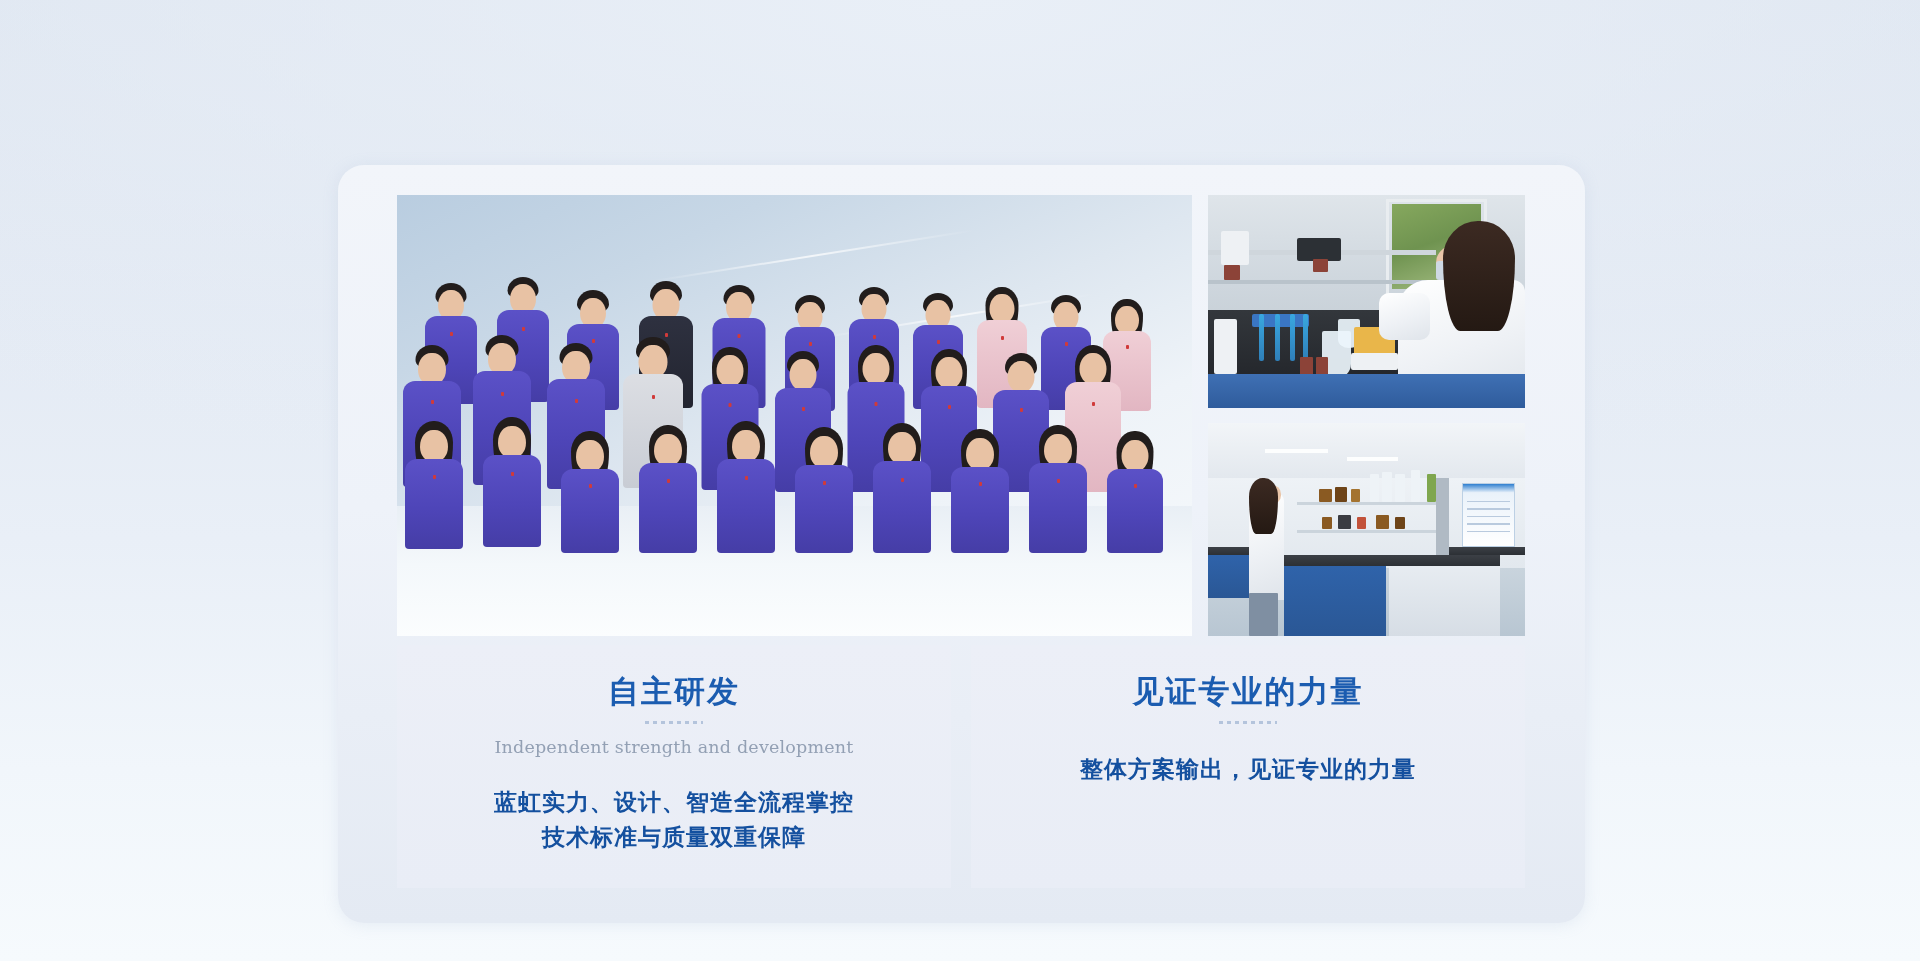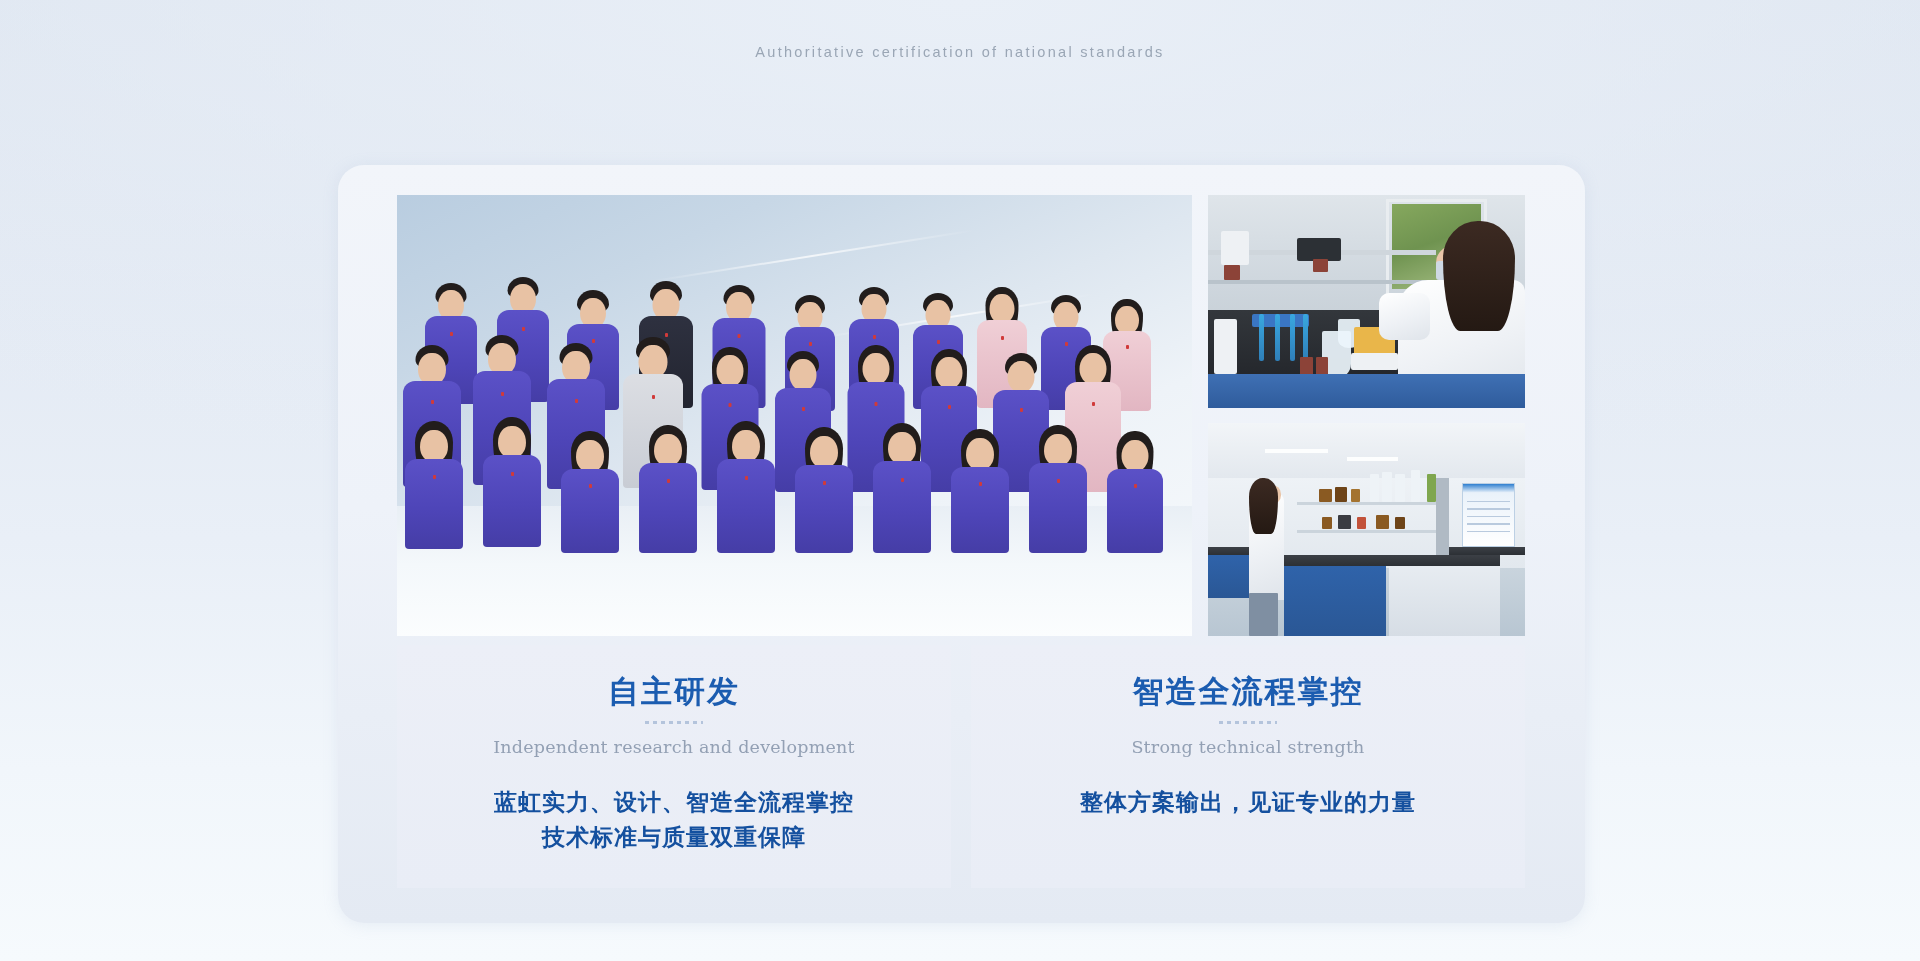--- a/index.html
+++ b/index.html
@@ -205,21 +205,20 @@
     color: #14509f;
     line-height: 1.5;
     letter-spacing: 1px;
     white-space: pre-line;
   }
 </style>
 </head>
 <body>
 
 <div class="header">
-  <div class="subhead">Authoritative certification of national standards</div>
 </div>
 
 <div class="panel">
 
   <div class="photos">
 
     <div class="photo photo-group">
       <div class="gp-streak" style="left:250px; top:60px;"></div>
       <div class="gp-streak" style="left:420px; top:120px; width:280px;"></div>
       <div class="gp-floor"></div>
@@ -460,25 +459,24 @@
         <div class="lb-reagent" style="left:13%; top:80%; width:9%; height:20%; background:#7f8fa2;"></div>
       </div>
     </div>
   </div>
 
   <div class="cards">
 
     <div class="card">
       <div class="card-title">自主研发</div>
       <div class="card-dashes"></div>
-      <div class="card-sub">Independent research and development</div>
+      <div class="card-sub">Independent strength and development</div>
       <div class="card-desc">蓝虹实力、设计、智造全流程掌控
 技术标准与质量双重保障</div>
     </div>
 
     <div class="card">
-      <div class="card-title">智造全流程掌控</div>
+      <div class="card-title">见证专业的力量</div>
       <div class="card-dashes"></div>
-      <div class="card-sub">Strong technical strength</div>
       <div class="card-desc">整体方案输出，见证专业的力量</div>
     </div>
   </div>
 </div>
 
 </body></html>

